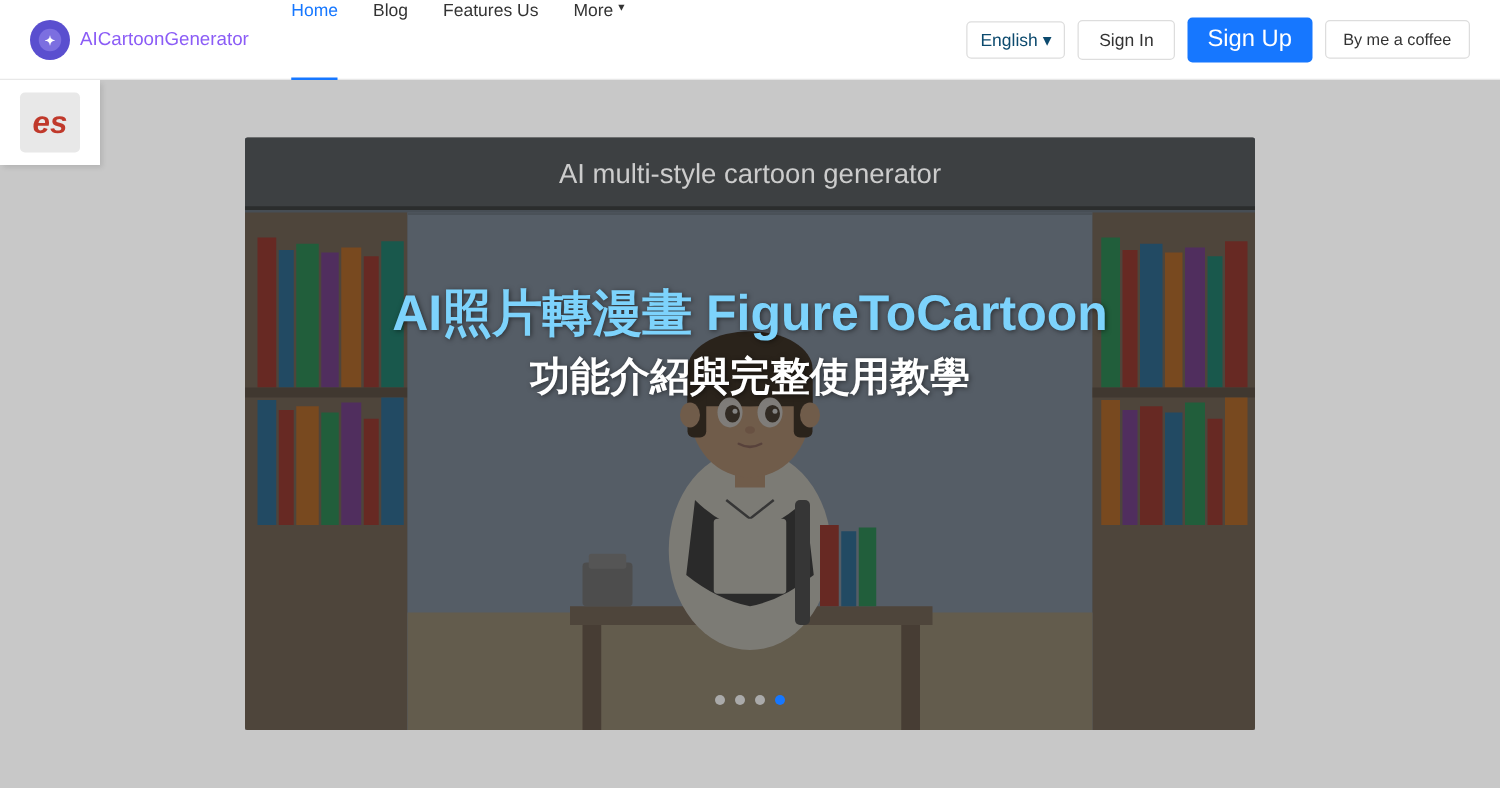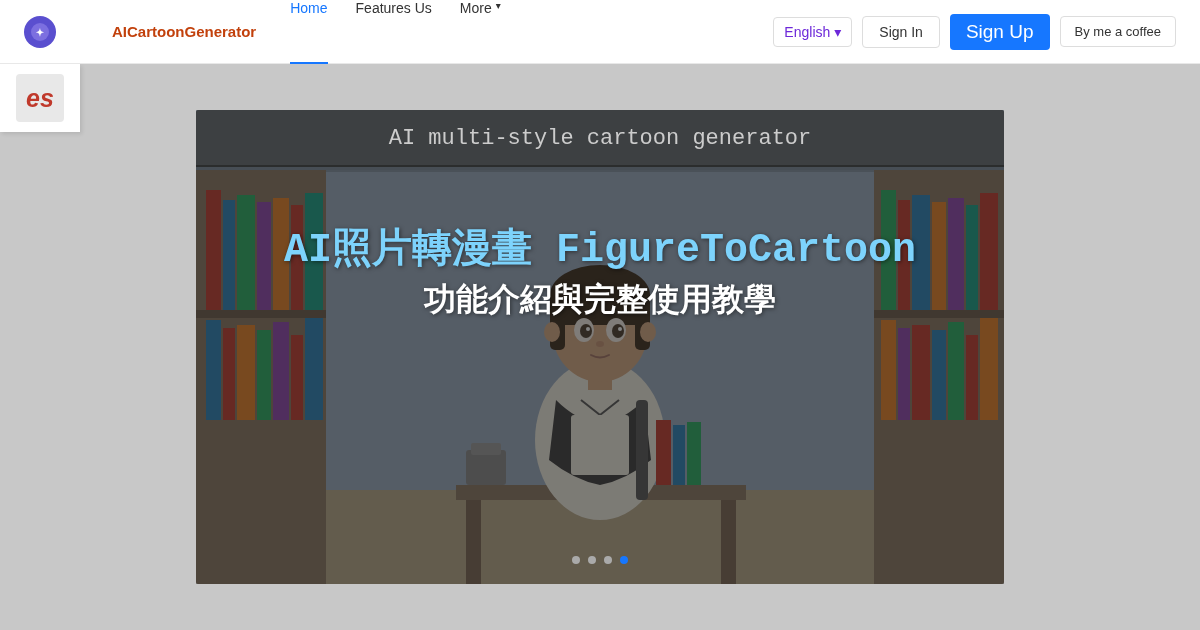--- a/index.html
+++ b/index.html
@@ -35,23 +35,22 @@
       border-radius: 50%;
       display: flex;
       align-items: center;
       justify-content: center;
       color: white;
       font-size: 16px;
       font-weight: bold;
     }
     .brand-name {
       font-size: 15px;
-      font-weight: 700;
-      color: #c2410c;
-      margin-left: 48px;
+      font-weight: 400;
+      color: #8b5cf6;
     }
     .navbar-nav {
       display: flex;
       align-items: center;
       gap: 0;
       flex: 1;
     }
     .nav-item {
       padding: 0 14px;
       height: 64px;
@@ -81,21 +80,21 @@
     .navbar-right {
       display: flex;
       align-items: center;
       gap: 10px;
     }
     .lang-btn {
       display: flex;
       align-items: center;
       gap: 4px;
       font-size: 14px;
-      color: #6d28d9;
+      color: #0c4a6e;
       cursor: pointer;
       padding: 6px 10px;
       border: 1px solid #ddd;
       border-radius: 4px;
       background: white;
     }
     .sign-in-btn {
       font-size: 14px;
       color: #333;
       cursor: pointer;
@@ -173,21 +172,20 @@
     }
 
     
     .blog-card {
       position: relative;
       width: 808px;
       height: 474px;
       background: #3a3a3a;
       border-radius: 2px;
       overflow: hidden;
-      font-family: Liberation Mono, monospace;
     }
 
     
     .blog-card-header {
       position: absolute;
       top: 0;
       left: 0;
       right: 0;
       background: rgba(50, 50, 50, 0.85);
       padding: 16px 20px;
@@ -264,20 +262,23 @@
         <circle cx="10" cy="10" r="9" fill="#7c6fe0"></circle>
         <text x="10" y="14" text-anchor="middle" fill="white" font-size="10" font-weight="bold">✦</text>
       </svg>
     </div>
     <span class="brand-name">AICartoonGenerator</span>
   </div>
 
   <div class="navbar-nav">
     <div class="nav-item active">
       <span>Home</span>
+    </div>
+    <div class="nav-item">
+      <span>Blog</span>
     </div>
     <div class="nav-item">
       <span>Features Us</span>
     </div>
     <div class="nav-item">
       <span>More</span>
       <span class="chevron">▾</span>
     </div>
   </div>
 

